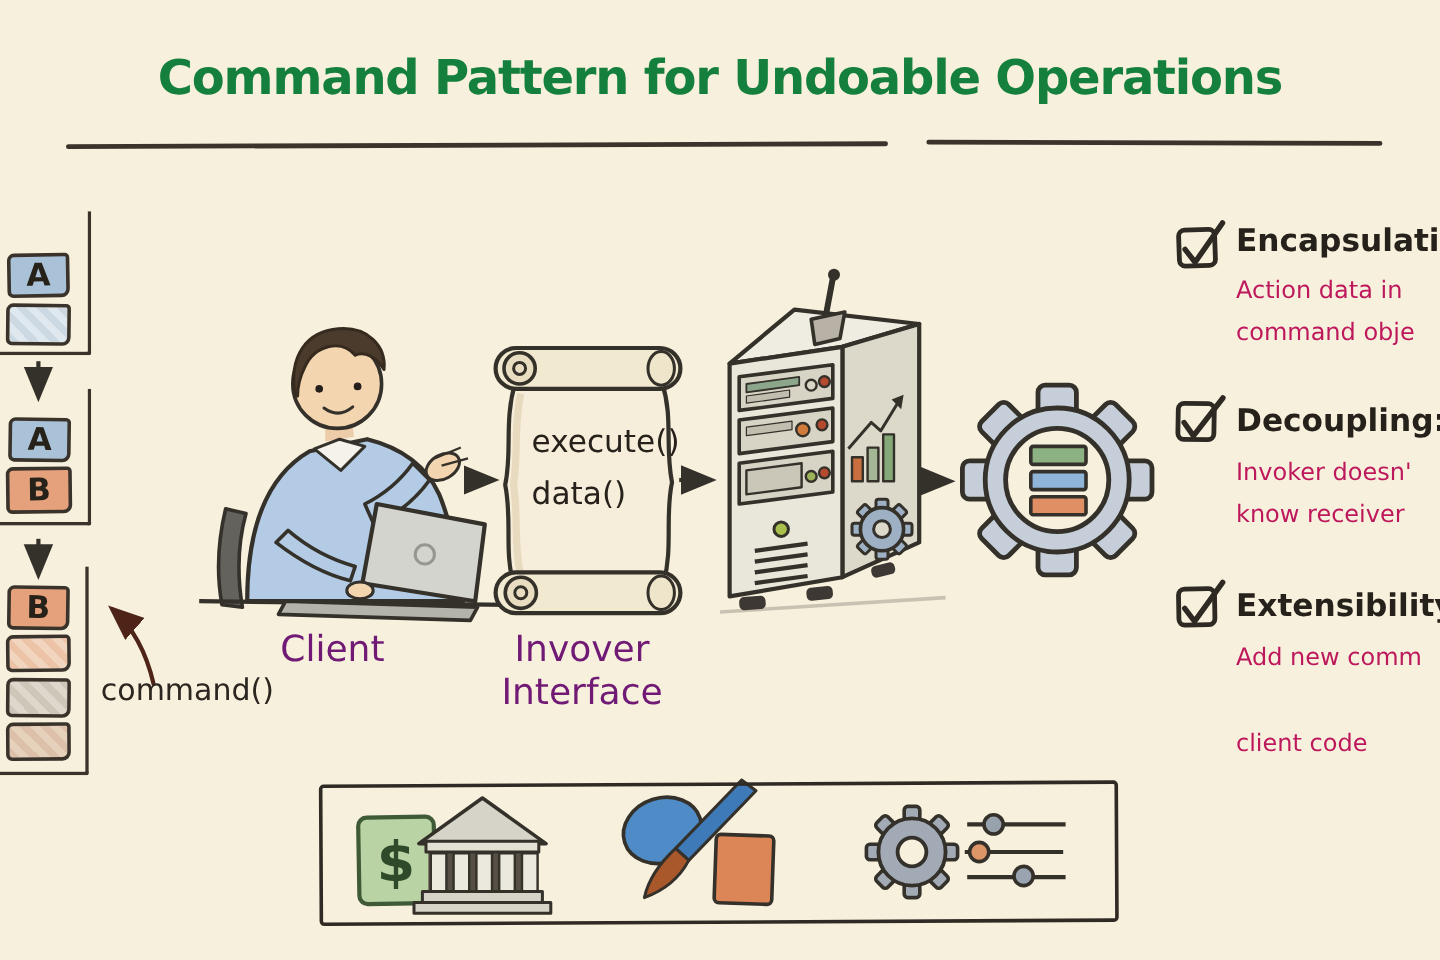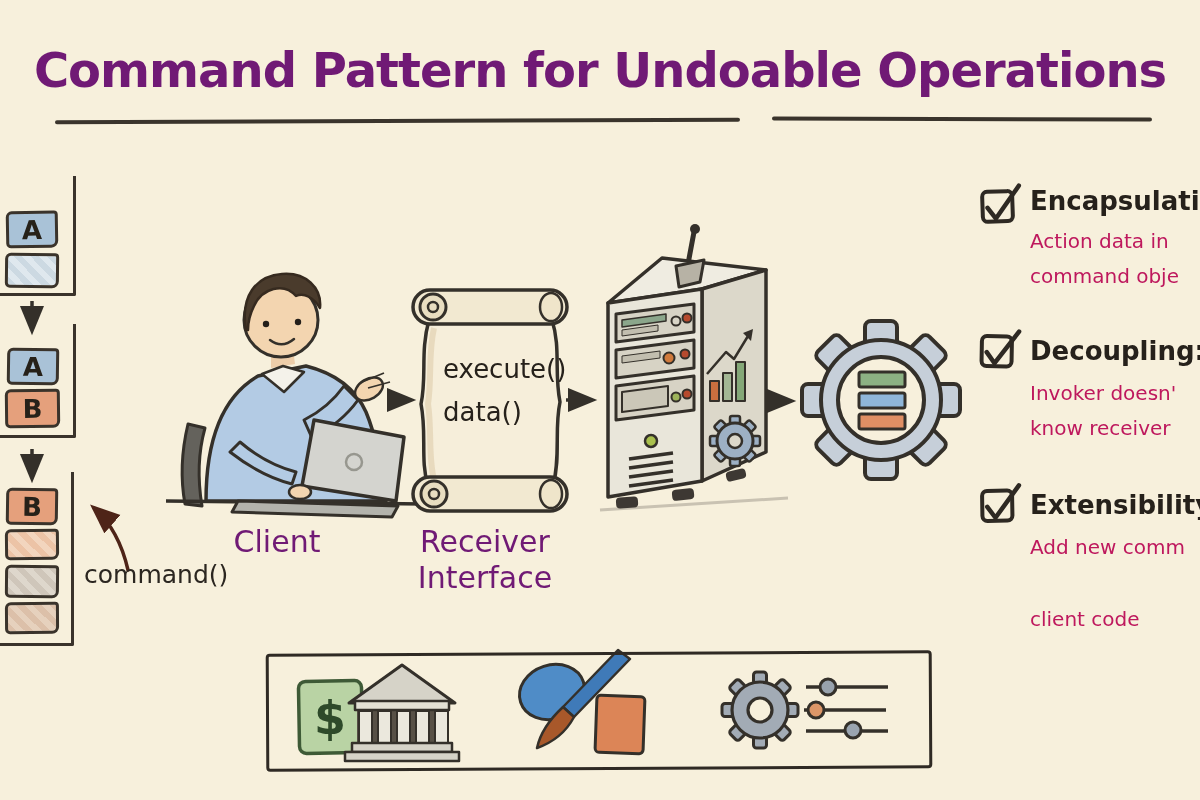--- a/index.html
+++ b/index.html
@@ -8,21 +8,21 @@
     background:#f7f0dc;
     font-family:"DejaVu Sans","Liberation Sans",sans-serif;
     color:#2b2620;
   }
   .abs{position:absolute;}
   #stage{position:absolute;inset:0;width:1200px;height:800px;}
   #art{position:absolute;left:0;top:0;}
 
   .title{
     left:0;right:0;top:42px;text-align:center;
-    font-size:48px;font-weight:bold;letter-spacing:-1px;color:#701a75;
+    font-size:40px;font-weight:bold;letter-spacing:-1px;color:#15803d;
     white-space:nowrap;
   }
   .underline{background:#3a342c;height:4px;border-radius:3px;}
   .u1{left:55px;top:119px;width:685px;transform:rotate(-0.2deg);}
   .u2{left:772px;top:117px;width:380px;transform:rotate(0.15deg);}
 
   
   .bracket{
     border-right:3.5px solid #3a332b;border-bottom:3.5px solid #3a332b;
     border-bottom-right-radius:2px;
@@ -288,21 +288,21 @@
   <div class="abs sbox hatch-gray" style="left:5px;top:565px;width:54px;height:33px;transform:rotate(0.5deg);"></div>
   <div class="abs sbox hatch-tan" style="left:5px;top:602px;width:54px;height:32px;transform:rotate(-0.4deg);"></div>
 
   <div class="abs reverse-label">command()</div>
 
   <div class="abs method m-exec">execute()</div>
   <div class="abs method m-undo">data()</div>
 
   <div class="abs node-label lbl-client">Client</div>
   <div class="abs node-label lbl-command">
-    <div>Receiver</div>
+    <div>Invover</div>
     <div>Interface</div>
   </div>
 
   <div class="abs benefit-title bt1">Encapsulatio</div>
   <div class="abs benefit-line b1a">Action data in</div>
   <div class="abs benefit-line b1b">command obje</div>
 
   <div class="abs benefit-title bt2">Decoupling:</div>
   <div class="abs benefit-line b2a">Invoker doesn'</div>
   <div class="abs benefit-line b2b">know receiver</div>

